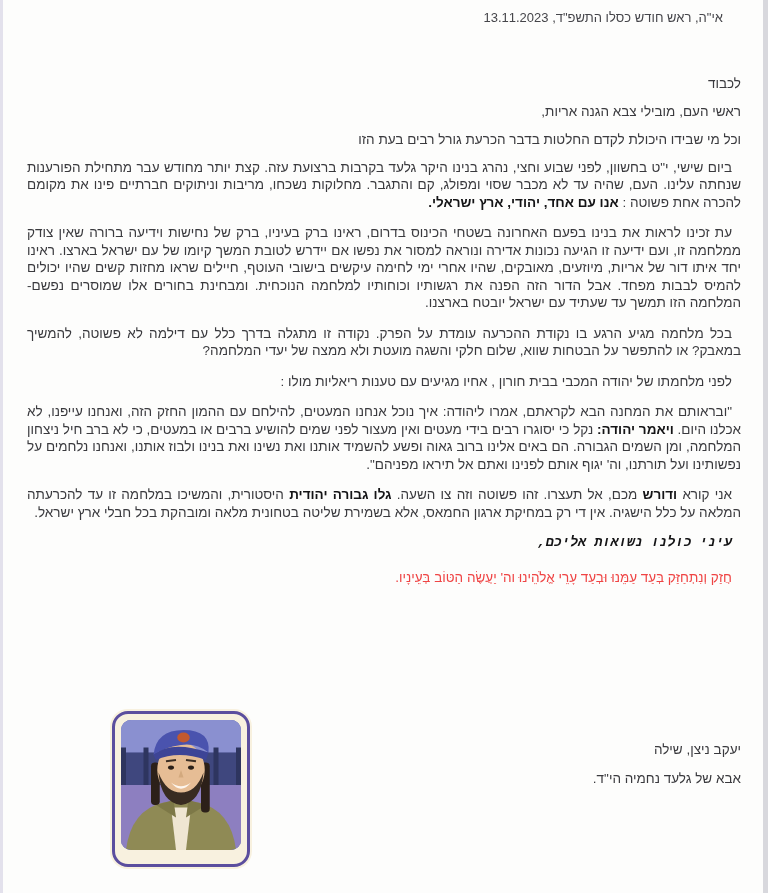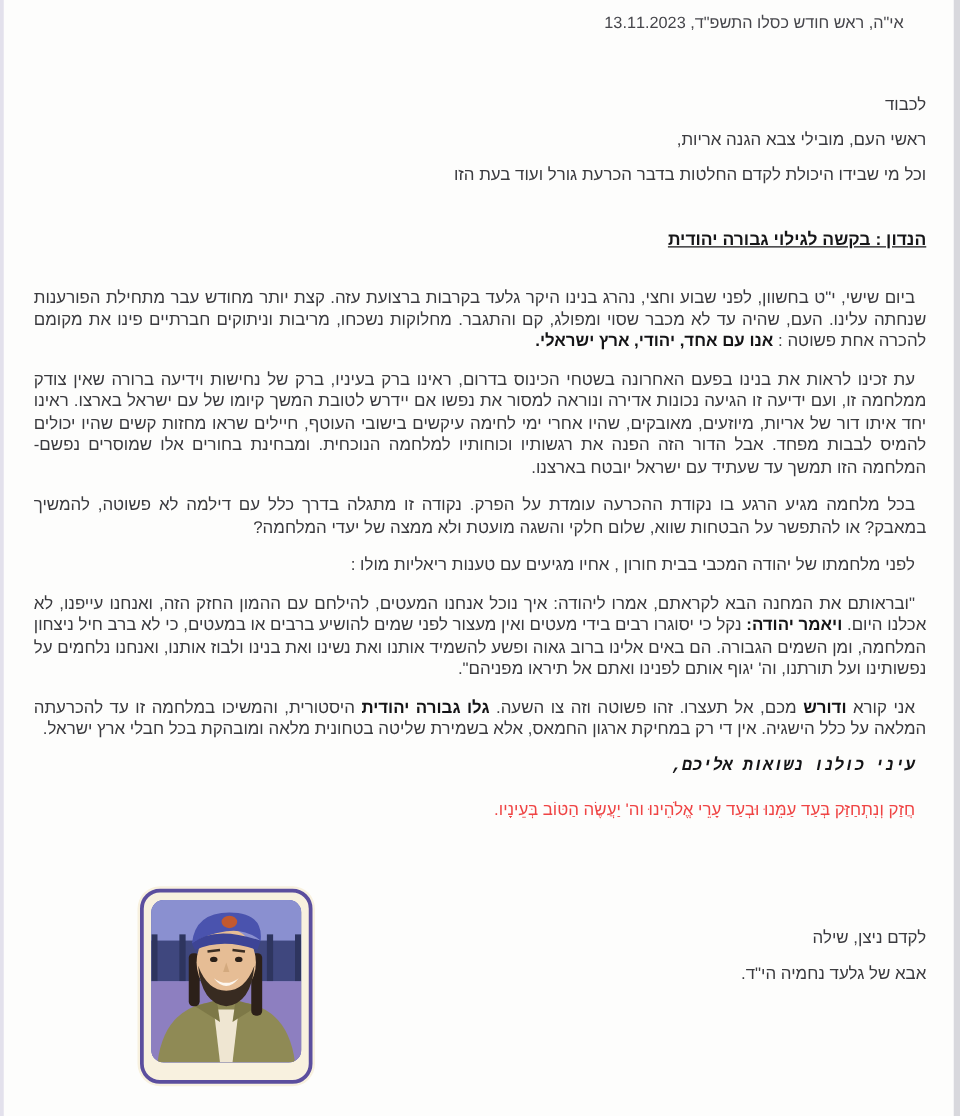--- a/index.html
+++ b/index.html
@@ -85,40 +85,39 @@
 <div class="page">
   <div class="edge-left"></div>
   <div class="edge-right"></div>
 
   <div class="content">
     <div class="date-line">אי"ה, ראש חודש כסלו התשפ"ד, 13.11.2023</div>
 
     <div class="recipient">
       <p>לכבוד</p>
       <p>ראשי העם, מובילי צבא הגנה אריות,</p>
-      <p>וכל מי שבידו היכולת לקדם החלטות בדבר הכרעת גורל ועוד בעת הזו</p>
+      <p>וכל מי שבידו היכולת לקדם החלטות בדבר הכרעת גורל רבים בעת הזו</p>
     </div>
 
-    <div class="subject">הנדון : בקשה לגילוי גבורה יהודית</div>
 
     <div>
         <p class="body-p"><span>ביום שישי, י"ט בחשוון, לפני שבוע וחצי, נהרג בנינו היקר גלעד בקרבות ברצועת עזה. קצת יותר מחודש עבר מתחילת הפורענות שנחתה עלינו. העם, שהיה עד לא מכבר שסוי ומפולג, קם והתגבר. מחלוקות נשכחו, מריבות וניתוקים חברתיים פינו את מקומם להכרה אחת פשוטה : </span><span class="b">אנו עם אחד, יהודי, ארץ ישראלי.</span></p>
         <p class="body-p"><span>עת זכינו לראות את בנינו בפעם האחרונה בשטחי הכינוס בדרום, ראינו ברק בעיניו, ברק של נחישות וידיעה ברורה שאין צודק ממלחמה זו, ועם ידיעה זו הגיעה נכונות אדירה ונוראה למסור את נפשו אם יידרש לטובת המשך קיומו של עם ישראל בארצו. ראינו יחד איתו דור של אריות, מיוזעים, מאובקים, שהיו אחרי ימי לחימה עיקשים בישובי העוטף, חיילים שראו מחזות קשים שהיו יכולים להמיס לבבות מפחד. אבל הדור הזה הפנה את רגשותיו וכוחותיו למלחמה הנוכחית. ומבחינת בחורים אלו שמוסרים נפשם- המלחמה הזו תמשך עד שעתיד עם ישראל יובטח בארצנו.</span></p>
         <p class="body-p"><span>בכל מלחמה מגיע הרגע בו נקודת ההכרעה עומדת על הפרק. נקודה זו מתגלה בדרך כלל עם דילמה לא פשוטה, להמשיך במאבק? או להתפשר על הבטחות שווא, שלום חלקי והשגה מועטת ולא ממצה של יעדי המלחמה?</span></p>
         <p class="body-p"><span>לפני מלחמתו של יהודה המכבי בבית חורון , אחיו מגיעים עם טענות ריאליות מולו :</span></p>
         <p class="body-p"><span>"ובראותם את המחנה הבא לקראתם, אמרו ליהודה: איך נוכל אנחנו המעטים, להילחם עם ההמון החזק הזה, ואנחנו עייפנו, לא אכלנו היום. </span><span class="b">ויאמר יהודה:</span><span> נקל כי יסוגרו רבים בידי מעטים ואין מעצור לפני שמים להושיע ברבים או במעטים, כי לא ברב חיל ניצחון המלחמה, ומן השמים הגבורה. הם באים אלינו ברוב גאוה ופשע להשמיד אותנו ואת נשינו ואת בנינו ולבוז אותנו, ואנחנו נלחמים על נפשותינו ועל תורתנו, וה' יגוף אותם לפנינו ואתם אל תיראו מפניהם".</span></p>
         <p class="body-p"><span>אני קורא </span><span class="b">ודורש</span><span> מכם, אל תעצרו. זהו פשוטה וזה צו השעה. </span><span class="b">גלו גבורה יהודית</span><span> היסטורית, והמשיכו במלחמה זו עד להכרעתה המלאה על כלל הישגיה. אין די רק במחיקת ארגון החמאס, אלא בשמירת שליטה בטחונית מלאה ומובהקת בכל חבלי ארץ ישראל.</span></p>
       </div>
 
     <p class="closing-bold">עיני כולנו נשואות אליכם,</p>
     <p class="blessing">חֲזַק וְנִתְחַזַּק בְּעַד עַמֵּנוּ וּבְעַד עָרֵי אֱלֹהֵינוּ וה' יַעֲשֶׂה הַטּוֹב בְּעֵינָיו.</p>
   </div>
 
   <div class="signature">
-    <p>לקדם ניצן, שילה</p>
+    <p>יעקב ניצן, שילה</p>
     <p>אבא של גלעד נחמיה הי"ד.</p>
   </div>
 
   <div class="photo-frame">
     <div class="photo-inner">
       <svg viewBox="0 0 108 104" preserveAspectRatio="xMidYMid slice">
 
         <rect x="0" y="0" width="108" height="104" fill="#7b82c4"></rect>
         <rect x="0" y="0" width="108" height="26" fill="#8a90d0"></rect>
         <rect x="0" y="26" width="108" height="26" fill="#3f477e"></rect>

